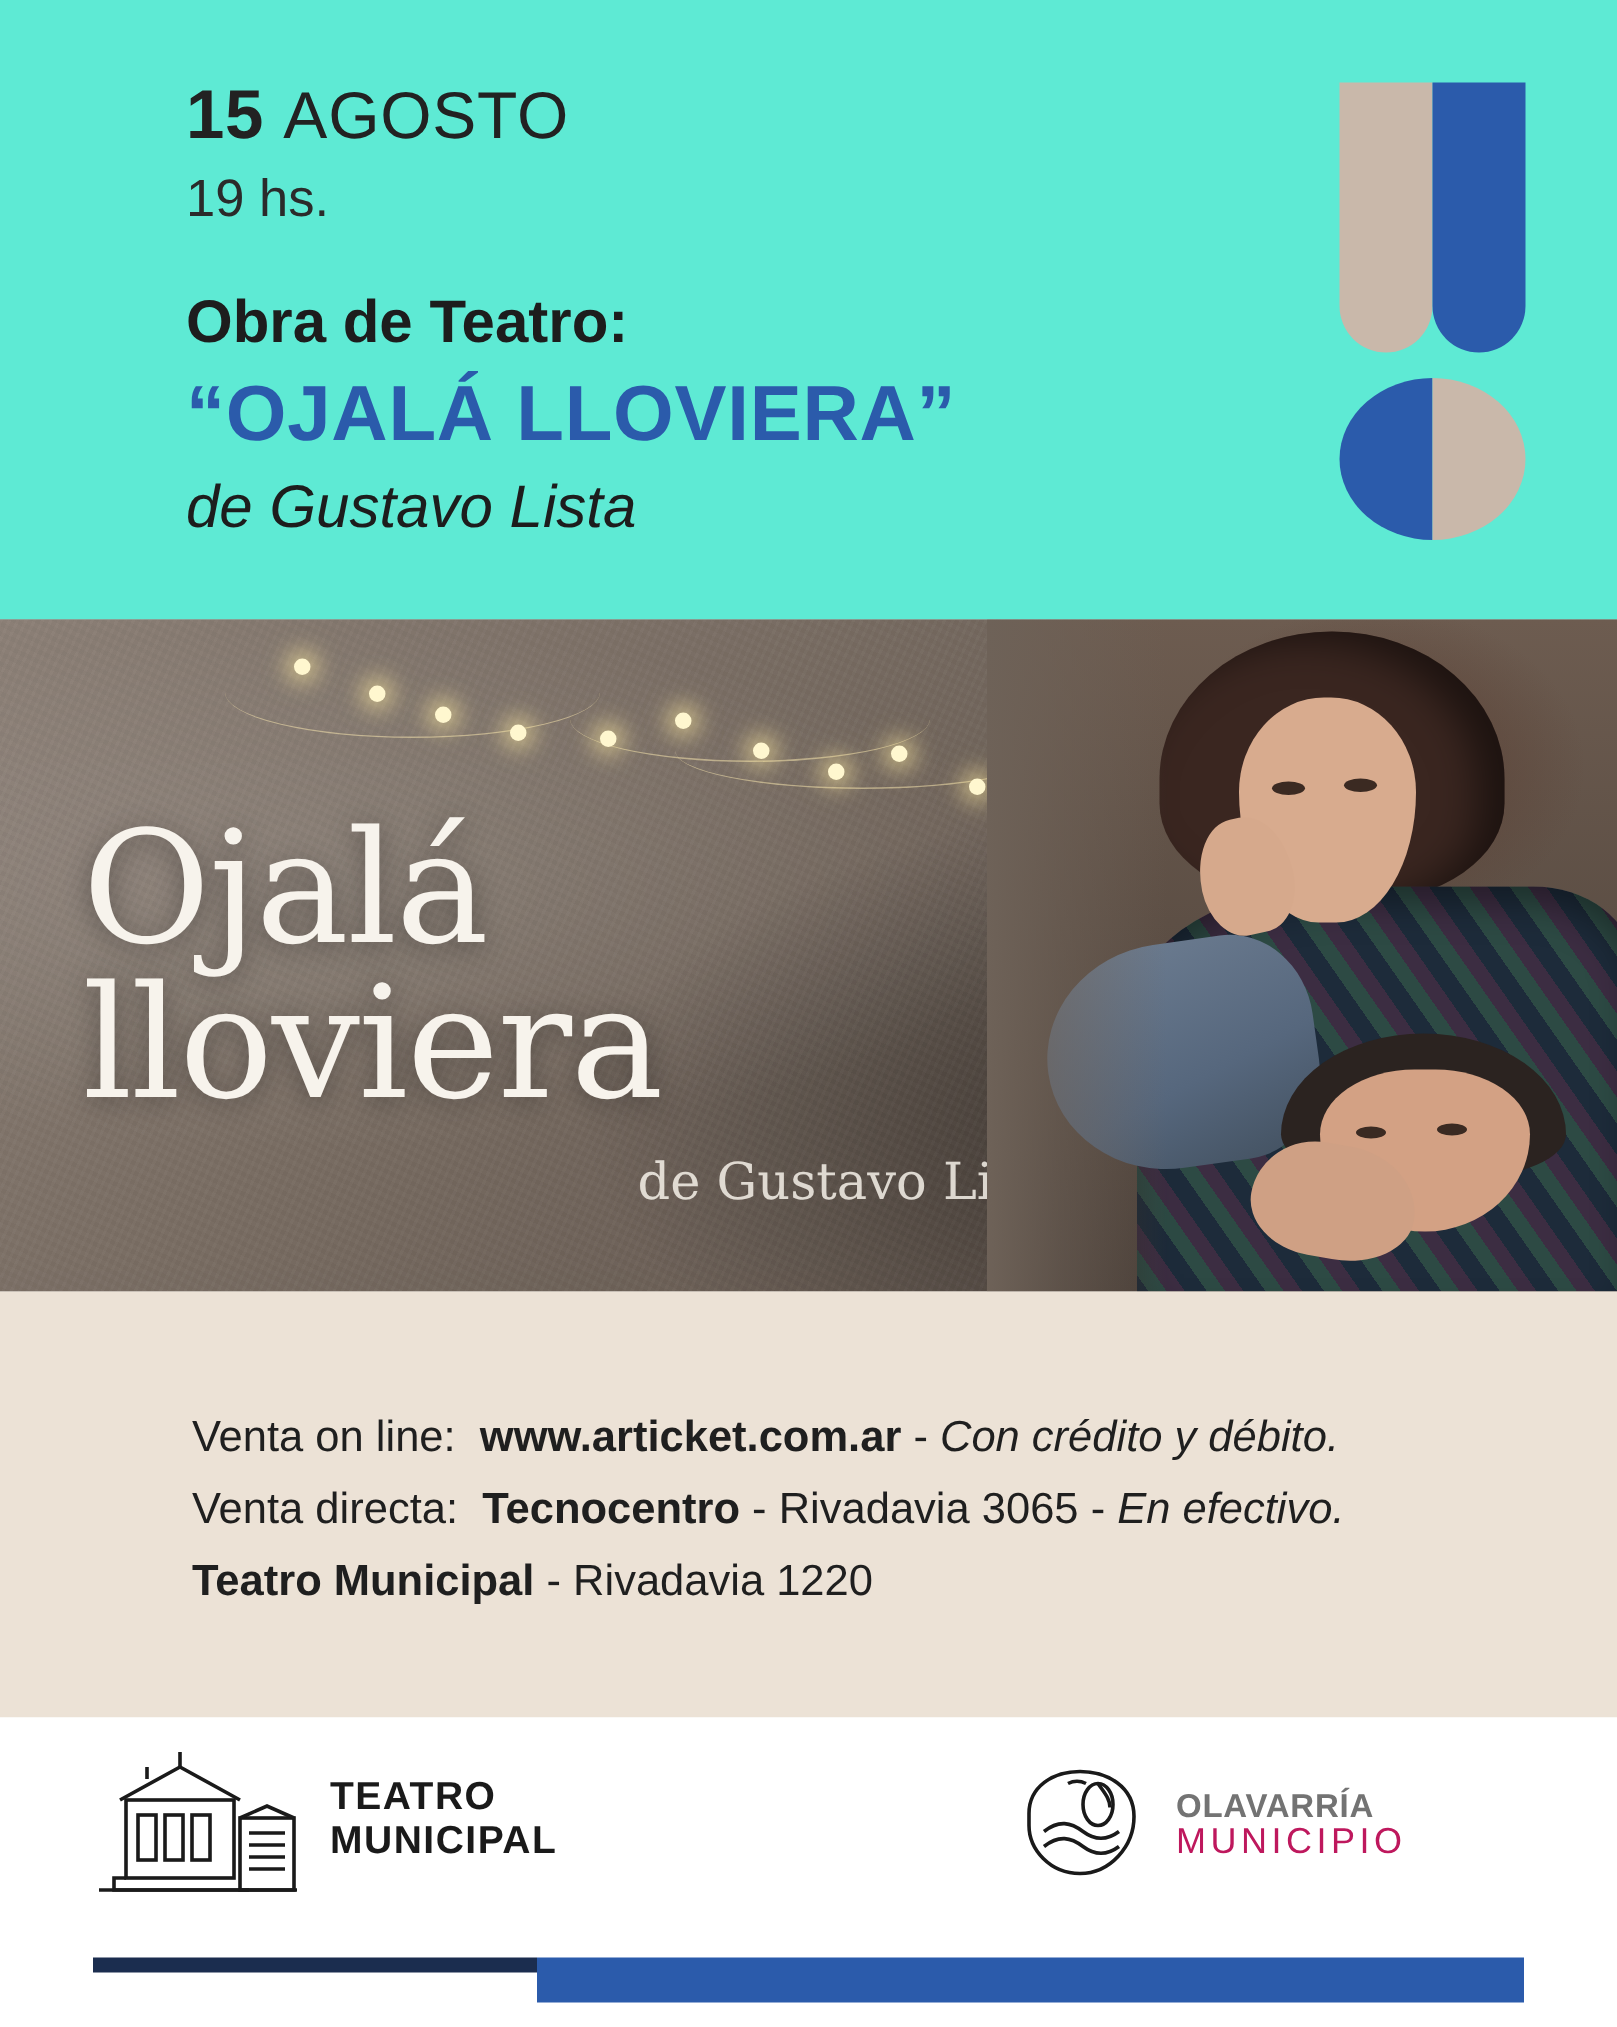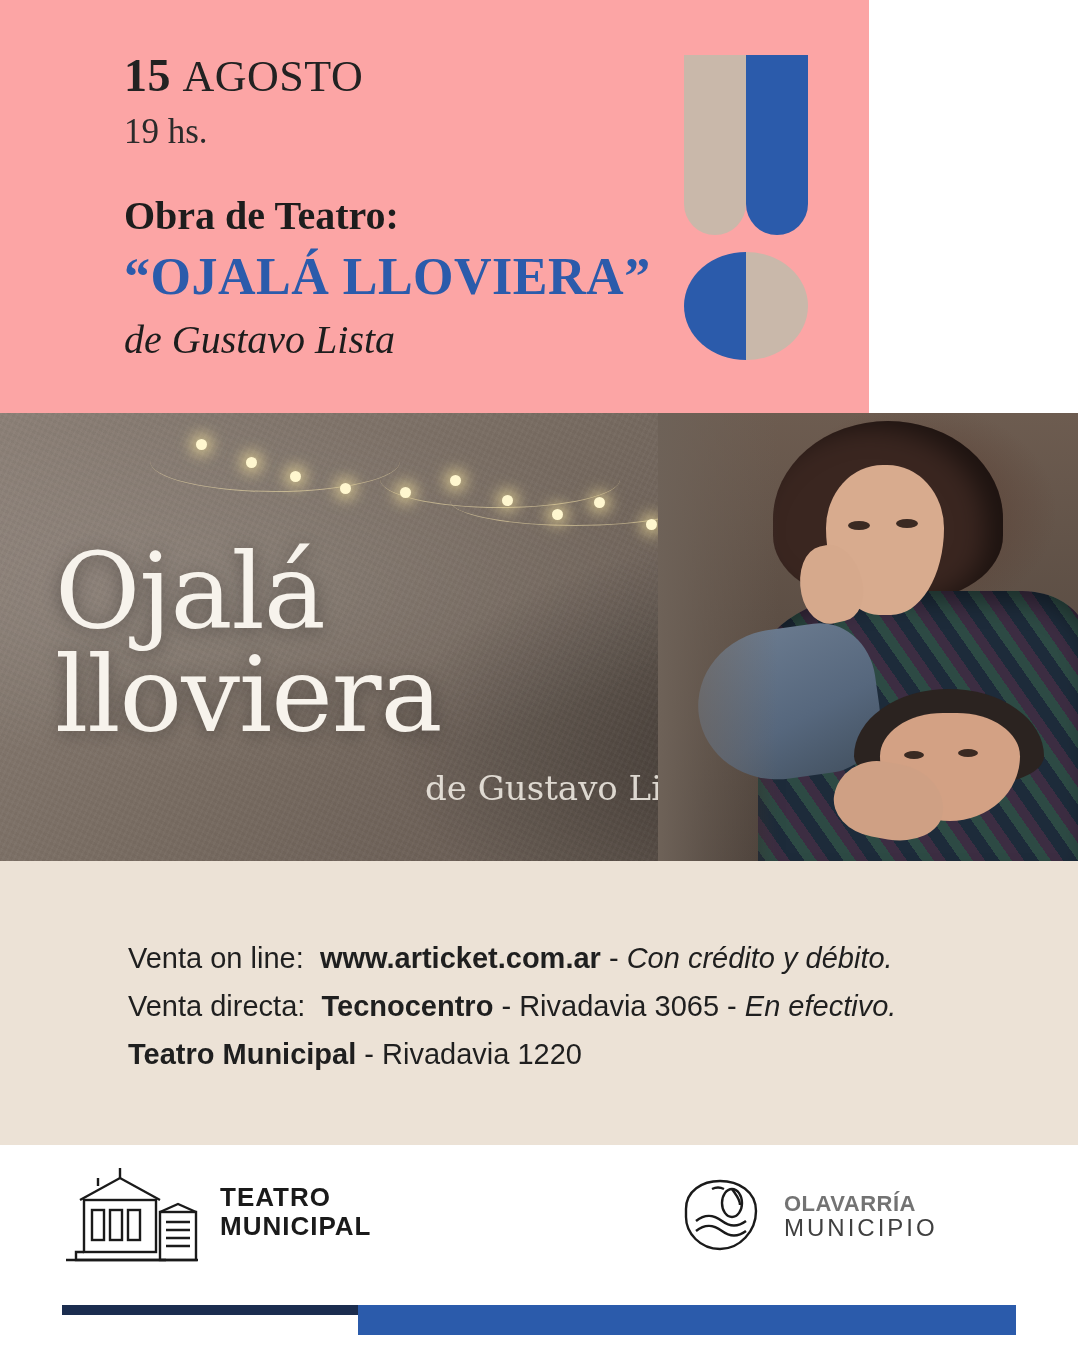--- a/index.html
+++ b/index.html
@@ -14,25 +14,24 @@
     position: relative;
     width: 1078px;
     height: 1351px;
     background: #ffffff;
     overflow: hidden;
   }
 
   
   .header {
     position: relative;
-    width: 869px;
+    width: 1078px;
     height: 413px;
-    background: #fca5a5;
+    background: #5eead4;
     box-sizing: border-box;
-    font-family: Liberation Serif, serif;
   }
   .header-inner {
     position: absolute;
     left: 124px;
     top: 52px;
     width: 720px;
   }
   .date-line {
     font-size: 44px;
     color: #222222;
@@ -374,21 +373,21 @@
   }
   .logo-muni .mt1 {
     font-size: 22px;
     font-weight: bold;
     color: #737373;
     letter-spacing: 0.5px;
     line-height: 1.05;
   }
   .logo-muni .mt2 {
     font-size: 24px;
-    color: #404040;
+    color: #be185d;
     letter-spacing: 3px;
     line-height: 1.1;
   }
 
   
   .bottom {
     position: relative;
     width: 1078px;
     height: 46px;
     background: #ffffff;

